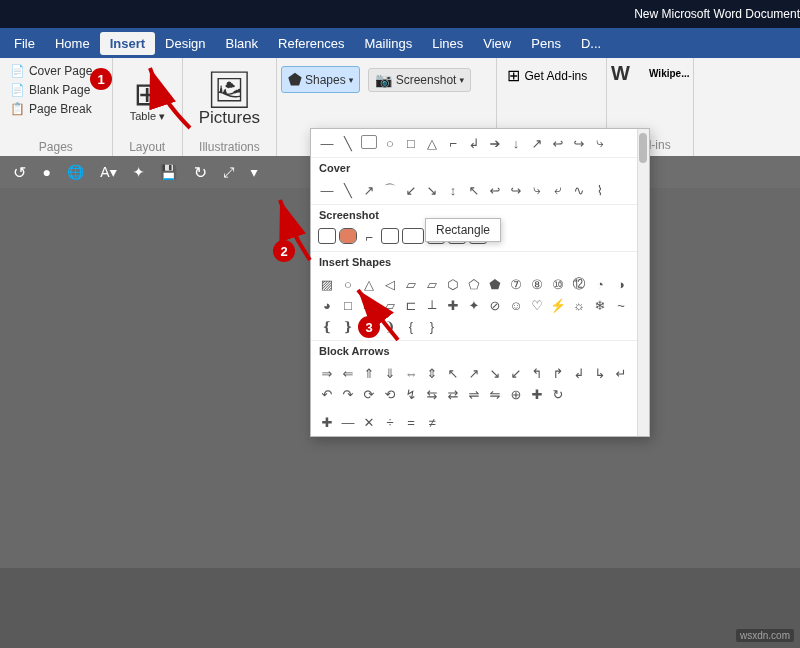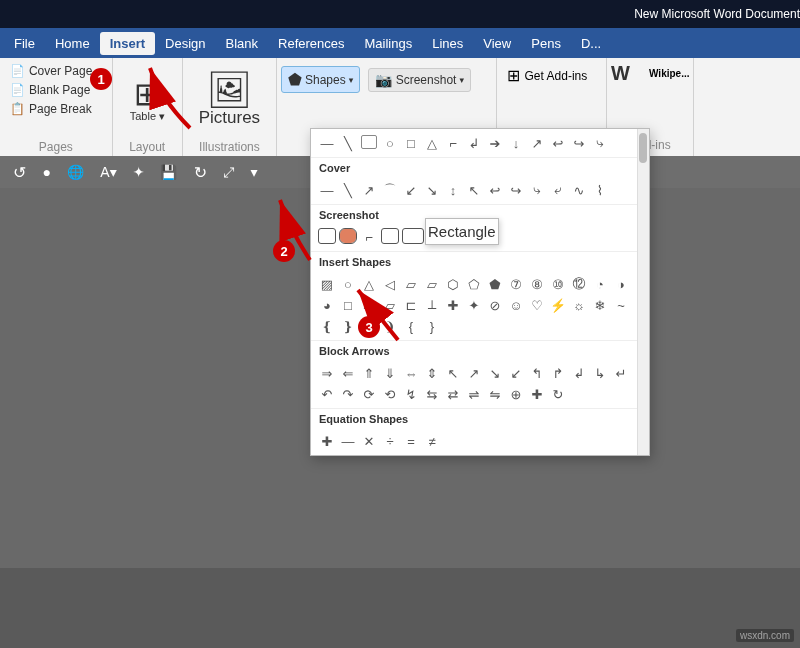--- a/index.html
+++ b/index.html
@@ -245,22 +245,22 @@
       border-radius: 4px;
     }
 
     
     .rectangle-tooltip {
       position: absolute;
       top: 218px;
       left: 425px;
       background: #fefefe;
       border: 1px solid #bbb;
-      padding: 4px 2px;
-      font-size: 15px;
+      padding: 4px 10px;
+      font-size: 12px;
       color: #333;
       box-shadow: 1px 2px 6px rgba(0,0,0,0.2);
       z-index: 200;
       white-space: nowrap;
     }
 
     
     .badge {
       display: inline-flex;
       align-items: center;
@@ -559,21 +559,20 @@
     <div class="shape-cell">↯</div>
     <div class="shape-cell">⇆</div>
     <div class="shape-cell">⇄</div>
     <div class="shape-cell">⇌</div>
     <div class="shape-cell">⇋</div>
     <div class="shape-cell">⊕</div>
     <div class="shape-cell">✚</div>
     <div class="shape-cell">↻</div>
   </div>
 
-  <div class="section-label">Equation Shapes</div>
   <div class="shapes-grid">
     <div class="shape-cell">✚</div>
     <div class="shape-cell">—</div>
     <div class="shape-cell">✕</div>
     <div class="shape-cell">÷</div>
     <div class="shape-cell">=</div>
     <div class="shape-cell">≠</div>
   </div>
 
   <div class="dropdown-scrollbar">

